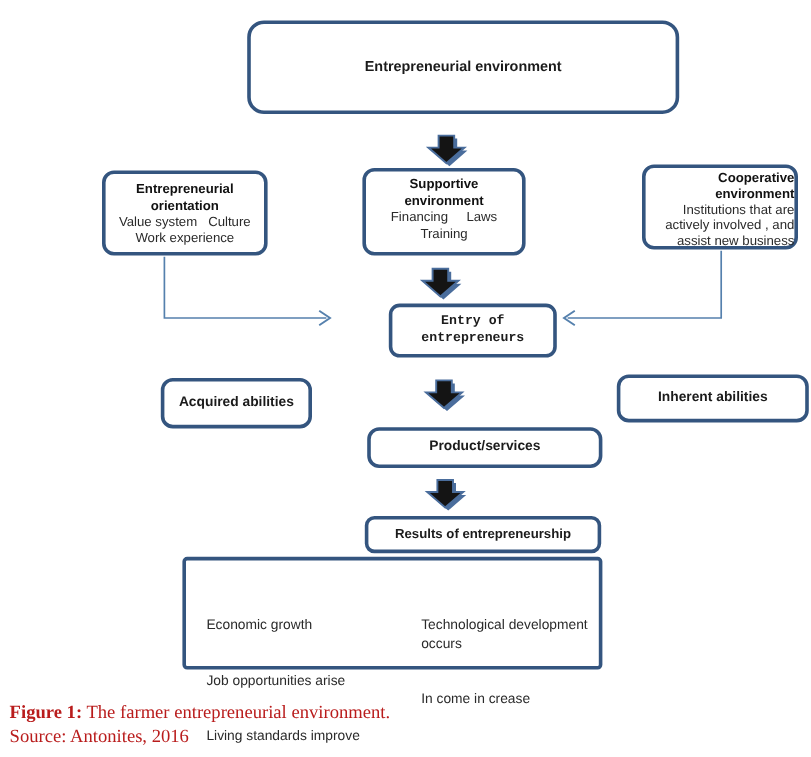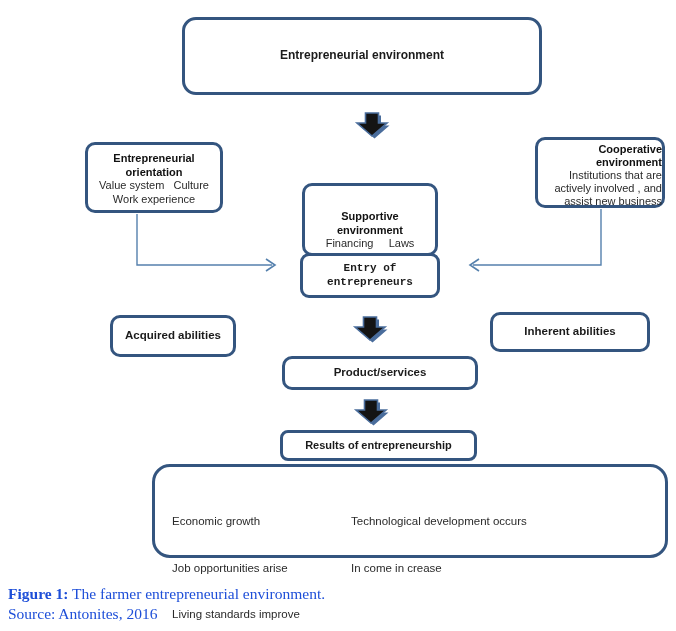--- a/index.html
+++ b/index.html
@@ -28,45 +28,46 @@
     font-size: 11px;
     line-height: 13.5px;
   }
   .box .ttl { font-weight: bold; color: #111; }
   .box .bdy { white-space: pre-wrap; color: #2a2a2a; }
   .flexc {
     display: flex;
     flex-direction: column;
     justify-content: center;
     align-items: center;
+    margin-left: 24px;
   }
   .top-box {
     left: 182px; top: 17px; width: 360px; height: 78px;
     border-radius: 14px; font-size: 12px; font-weight: bold;
   }
   .orientation-box { left: 85px;  top: 142px; width: 138px; height: 71px; padding-top: 7px; }
-  .supportive-box  { left: 302px; top: 140px; width: 136px; height: 73px; padding-top: 24px; margin-top: 43px; }
+  .supportive-box  { left: 302px; top: 140px; width: 136px; height: 73px; padding-top: 5px; }
   .cooperative-box { left: 535px; top: 137px; width: 130px; height: 71px; padding-top: 3px; line-height: 13px; text-align: right; }
   .entry-box { left: 300px; top: 253px; width: 140px; height: 45px; font-weight: bold; border-radius: 9px; font-family: Liberation Mono, monospace; }
   .acquired-box { left: 110px; top: 315px; width: 126px; height: 42px; font-weight: bold; font-size: 11.5px; }
   .inherent-box { left: 490px; top: 312px; width: 160px; height: 40px; font-weight: bold; font-size: 11.5px; align-items: center; }
   .product-box  { left: 282px; top: 356px; width: 196px; height: 34px; font-weight: bold; font-size: 11.5px; }
   .results-box  { left: 280px; top: 430px; width: 197px; height: 31px; font-weight: bold; border-radius: 8px; align-items: center; }
-  .outcomes-box { left: 152px; top: 464px; width: 516px; height: 94px; border-radius: 18px; padding-left: 20px; }
+  .outcomes-box { left: 152px; top: 464px; width: 350px; height: 94px; border-radius: 4px; padding-left: 20px; }
   .outcol {
     position: absolute; top: 16px;
     text-align: left; font-size: 11.5px; line-height: 15.5px;
     color: #2a2a2a; white-space: pre-wrap;
   }
   .outcol.c1 { left: 17px; }
   .outcol.c2 { left: 196px; }
   .caption {
     position: absolute; left: 8px; top: 584px;
     font-family: "Liberation Serif", serif;
-    font-size: 15.5px; line-height: 20px; color: #1d4ed8;
+    font-size: 15.5px; line-height: 20px; color: #b91c1c;
   }
   .caption b { font-weight: bold; }
 </style>
 </head>
 <body>
 
 <div class="canvas">
 
   <svg class="overlay" viewBox="0 0 676 631">
 

